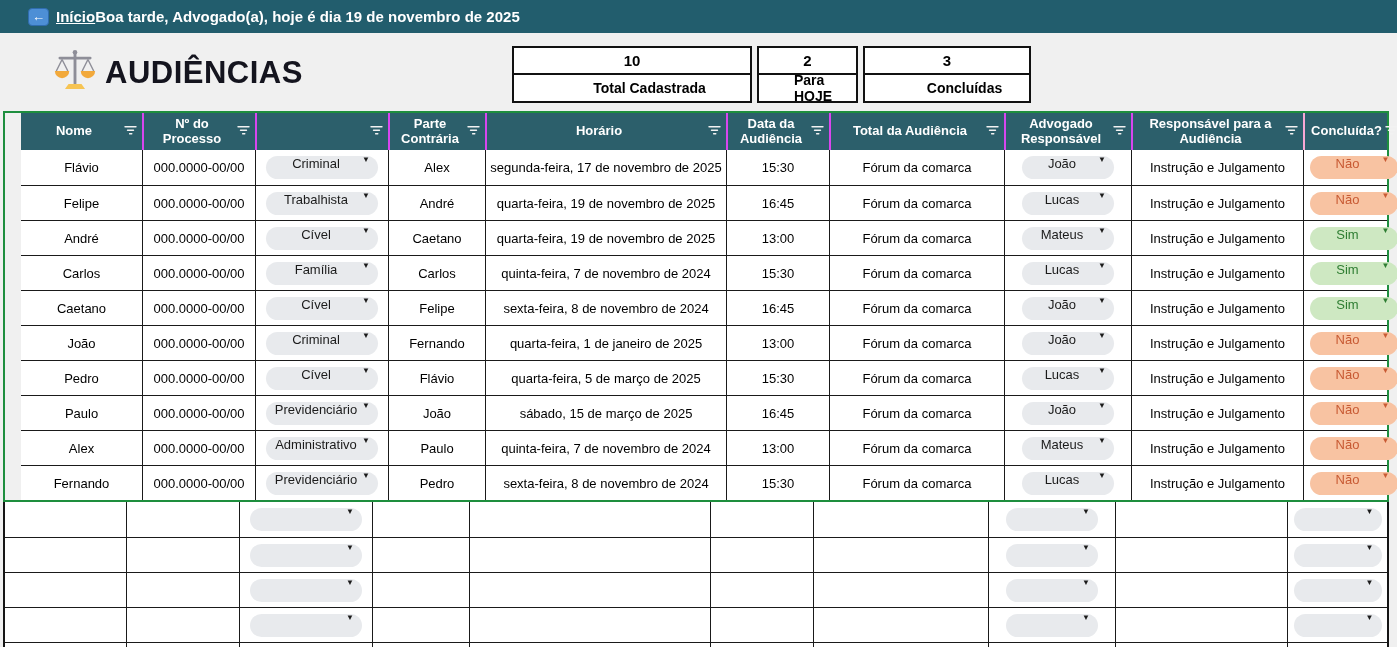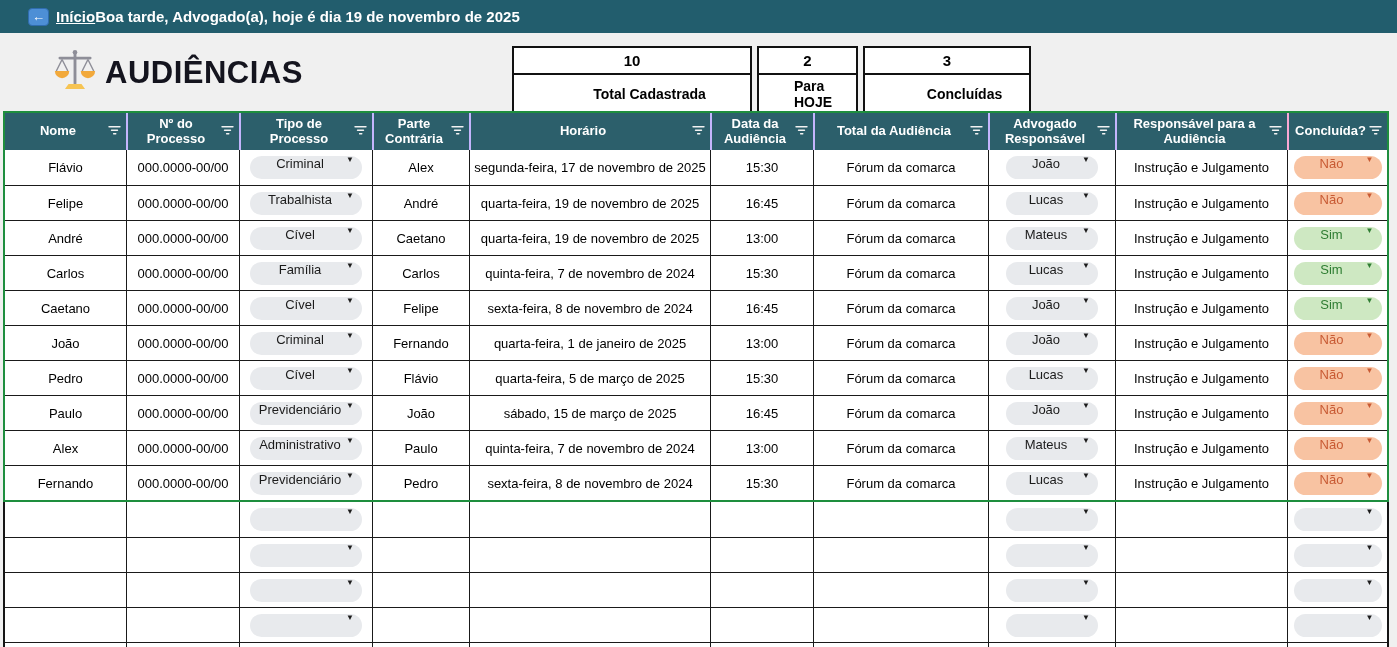--- a/index.html
+++ b/index.html
@@ -55,38 +55,38 @@
   }
   .stats{
     position:absolute;left:464px;top:46px;display:flex;gap:5px;margin-left:48px;
   }
   .stat-box{background:#fff;border:2px solid #111;}
   .stat-value{
     height:27px;display:flex;align-items:center;justify-content:center;
     font-weight:bold;font-size:15px;border-bottom:2px solid #111;
   }
   .stat-label{
-    height:38px;display:flex;align-items:center;justify-content:center;
+    height:26px;display:flex;align-items:center;justify-content:center;
     font-weight:bold;font-size:14px;padding-left:35px;
   }
   .stat-w1{width:240px}.stat-w2{width:101px}.stat-w3{width:168px}
   
   .sheet{
     position:absolute;left:3px;top:111px;width:1386px;
   }
   .grid-row{
     display:grid;
     grid-template-columns:121px 113px 133px 97px 241px 103px 175px 127px 172px 100px;
   }
-  .filter-range{border:2px solid var(--accent-green);}
+  .filter-range{border:2px solid var(--accent-green);padding-left:16px;}
   .thead{height:37px;background:var(--header-bg);}
   .hcell{
     position:relative;display:flex;align-items:center;justify-content:center;
     color:#fff;font-weight:bold;font-size:13px;line-height:1.12;text-align:center;
-    border-left:2px solid #c4b5fd;cursor:pointer;
+    border-left:2px solid #d946ef;cursor:pointer;
   }
   .hcell:first-child{border-left:none}
   .hcell.dark-sep{border-left:2px solid #f9a8d4}
   .hcell .hlabel{padding:0 20px 0 5px;}
   .hcell .filter-ic{position:absolute;right:5px;top:50%;transform:translateY(-50%);}
   .trow{height:35px;background:#fff;border-top:1.5px solid var(--grid-line);}
   .trow:first-child{border-top:none}
   .cell{
     display:flex;align-items:center;justify-content:center;
     font-size:13px;border-left:1px solid var(--grid-line);
@@ -162,21 +162,20 @@
               <path d="M1 2h11M3.5 5.5h6M5.6 9h2.2" stroke="#f2f2f2" stroke-width="1.4" stroke-linecap="round" fill="none"></path>
             </svg></span>
         </div>
         <div class="hcell">
           <span class="hlabel">Nº do Processo</span>
           <span class="filter-ic"><svg width="13" height="11" viewBox="0 0 13 11">
               <path d="M1 2h11M3.5 5.5h6M5.6 9h2.2" stroke="#f2f2f2" stroke-width="1.4" stroke-linecap="round" fill="none"></path>
             </svg></span>
         </div>
         <div class="hcell">
-          <span class="hlabel">Tipo de Processo</span>
           <span class="filter-ic"><svg width="13" height="11" viewBox="0 0 13 11">
               <path d="M1 2h11M3.5 5.5h6M5.6 9h2.2" stroke="#f2f2f2" stroke-width="1.4" stroke-linecap="round" fill="none"></path>
             </svg></span>
         </div>
         <div class="hcell">
           <span class="hlabel">Parte Contrária</span>
           <span class="filter-ic"><svg width="13" height="11" viewBox="0 0 13 11">
               <path d="M1 2h11M3.5 5.5h6M5.6 9h2.2" stroke="#f2f2f2" stroke-width="1.4" stroke-linecap="round" fill="none"></path>
             </svg></span>
         </div>

